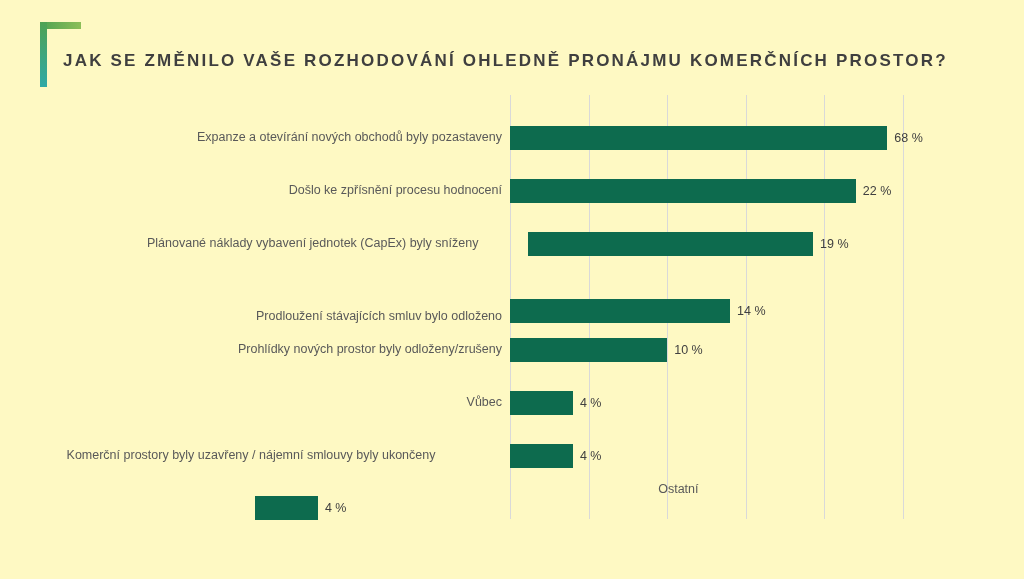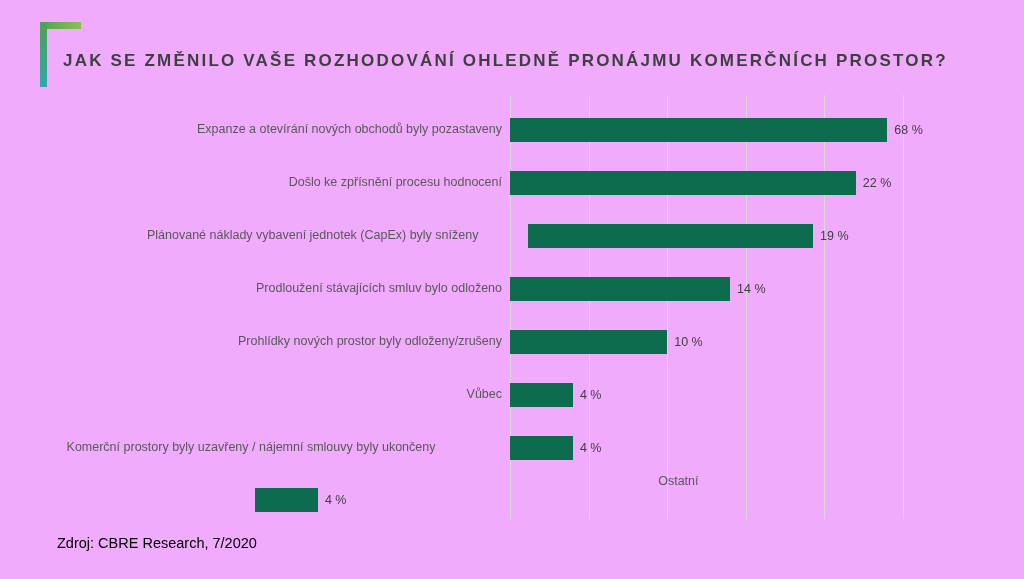--- a/index.html
+++ b/index.html
@@ -2,21 +2,21 @@
 <html><head>
 <meta charset="utf-8">
 <style>
   * { margin: 0; padding: 0; box-sizing: border-box; }
   html, body { background: #ffffff; }
   body { font-family: "Liberation Sans", sans-serif; }
   .page {
     position: relative;
     width: 1024px;
     height: 579px;
-    background: #f0abfc;
+    background: #fef9c3;
     overflow: hidden;
   }
   
   .bracket-h {
     position: absolute;
     left: 40px; top: 22px;
     width: 41px; height: 7px;
   }
   .bracket-v {
     position: absolute;
@@ -44,21 +44,21 @@
   .plot-area {
     position: absolute;
     left: 510px; top: 0;
     width: 393px; height: 424px;
   }
   .gridline {
     position: absolute;
     top: 0; bottom: 0;
     width: 1px;
   }
-  .rows { position: absolute; left: 0; top: 8px; width: 903px; height: 424px; }
+  .rows { position: absolute; left: 0; top: 16px; width: 903px; height: 424px; }
   .row {
     position: absolute;
     left: 0;
     width: 903px; height: 53px;
     display: flex;
     align-items: center;
   }
   .cat-label {
     width: 510px;
     padding-right: 8px;
@@ -126,21 +126,21 @@
             <span class="value-label" style="left: calc(88% + 7px); color: rgb(64, 64, 64);">22 %</span>
           </div>
         </div>
         <div class="row" style="top: 106px; gap: 42px;">
           <div class="cat-label" style="color: rgb(89, 89, 89);">Plánované náklady vybavení jednotek (CapEx) byly sníženy</div>
           <div class="bar-track">
             <div class="bar" style="width: 76%; background: rgb(13, 107, 78);"></div>
             <span class="value-label" style="left: calc(76% + 7px); color: rgb(64, 64, 64);">19 %</span>
           </div>
         </div>
-        <div class="row" style="top: 159px;">
+        <div class="row" style="top: 159px; align-items: flex-end;">
           <div class="cat-label" style="color: rgb(89, 89, 89);">Prodloužení stávajících smluv bylo odloženo</div>
           <div class="bar-track">
             <div class="bar" style="width: 56%; background: rgb(13, 107, 78);"></div>
             <span class="value-label" style="left: calc(56% + 7px); color: rgb(64, 64, 64);">14 %</span>
           </div>
         </div>
         <div class="row" style="top: 212px;">
           <div class="cat-label" style="color: rgb(89, 89, 89); padding-left: 27px;">Prohlídky nových prostor byly odloženy/zrušeny</div>
           <div class="bar-track">
             <div class="bar" style="width: 40%; background: rgb(13, 107, 78);"></div>
@@ -164,15 +164,14 @@
         <div class="row" style="top: 371px; flex-direction: column;">
           <div class="cat-label" style="color: rgb(89, 89, 89);">Ostatní</div>
           <div class="bar-track">
             <div class="bar" style="width: 16%; background: rgb(13, 107, 78);"></div>
             <span class="value-label" style="left: calc(16% + 7px); color: rgb(64, 64, 64);">4 %</span>
           </div>
         </div>
       </div>
   </div>
 
-  <div class="source-note">Zdroj: CBRE Research, 7/2020</div>
 
 </div>
 
 </body></html>

